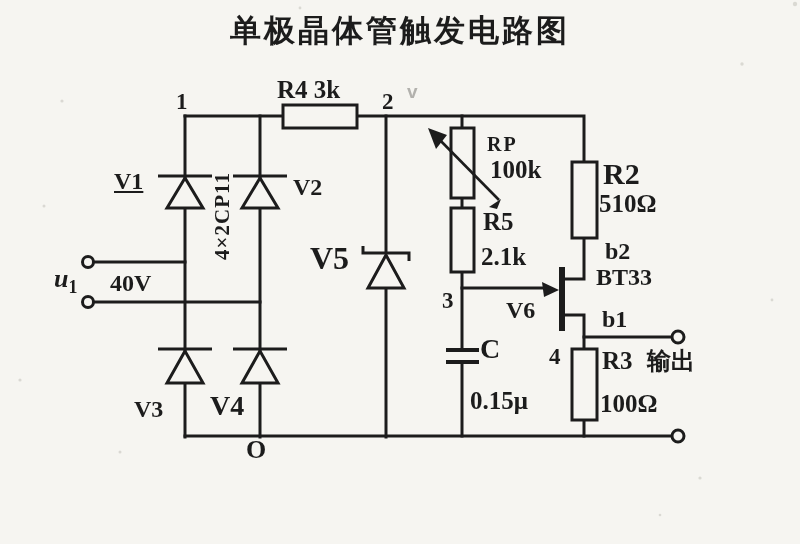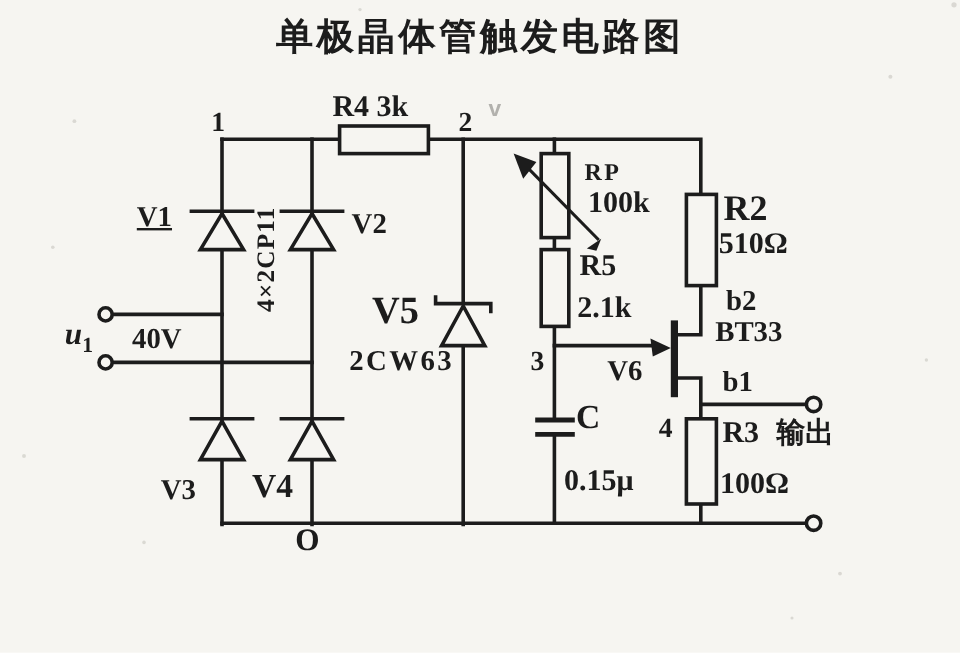--- a/index.html
+++ b/index.html
@@ -158,21 +158,20 @@
   <div class="lbl" style="left:549px;top:345px;font-size:23px;">4</div>
   <div class="lbl" style="left:602px;top:348px;font-size:25px;">R3</div>
   <div class="lbl" style="left:647px;top:349px;font-size:24px;font-family:'Liberation Sans',sans-serif;">输出</div>
   <div class="lbl" style="left:600px;top:391px;font-size:25px;">100Ω</div>
 
   <div class="lbl" style="left:442px;top:289px;font-size:23px;">3</div>
   <div class="lbl" style="left:480px;top:335px;font-size:28px;">C</div>
   <div class="lbl" style="left:470px;top:388px;font-size:25px;">0.15μ</div>
 
   <div class="lbl" style="left:310px;top:242px;font-size:32px;">V5</div>
-  <div class="lbl" style="left:291px;top:289px;font-size:24px;letter-spacing:2px;">2CW63</div>
 
   <div class="lbl" style="left:114px;top:169px;font-size:24px;text-decoration:underline;">V1</div>
   <div class="lbl" style="left:293px;top:175px;font-size:24px;">V2</div>
   <div class="lbl" style="left:134px;top:397px;font-size:24px;">V3</div>
   <div class="lbl" style="left:210px;top:392px;font-size:28px;">V4</div>
 
   <div class="lbl rot" style="left:222px;top:216px;font-size:21px;letter-spacing:1px;">4×2CP11</div>
 
   <div class="lbl" style="left:54px;top:266px;font-size:26px;"><span class="uname">u</span><sub class="u1s">1</sub></div>
   <div class="lbl" style="left:110px;top:271px;font-size:24px;">40V</div>

